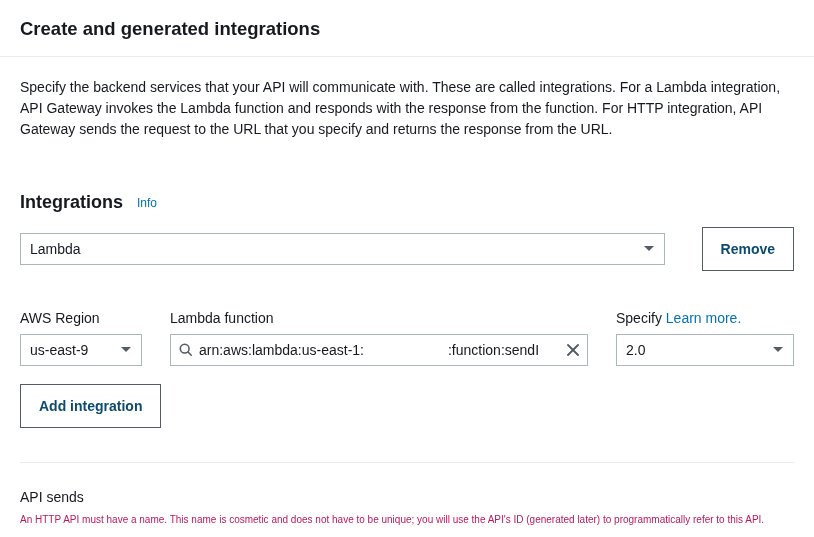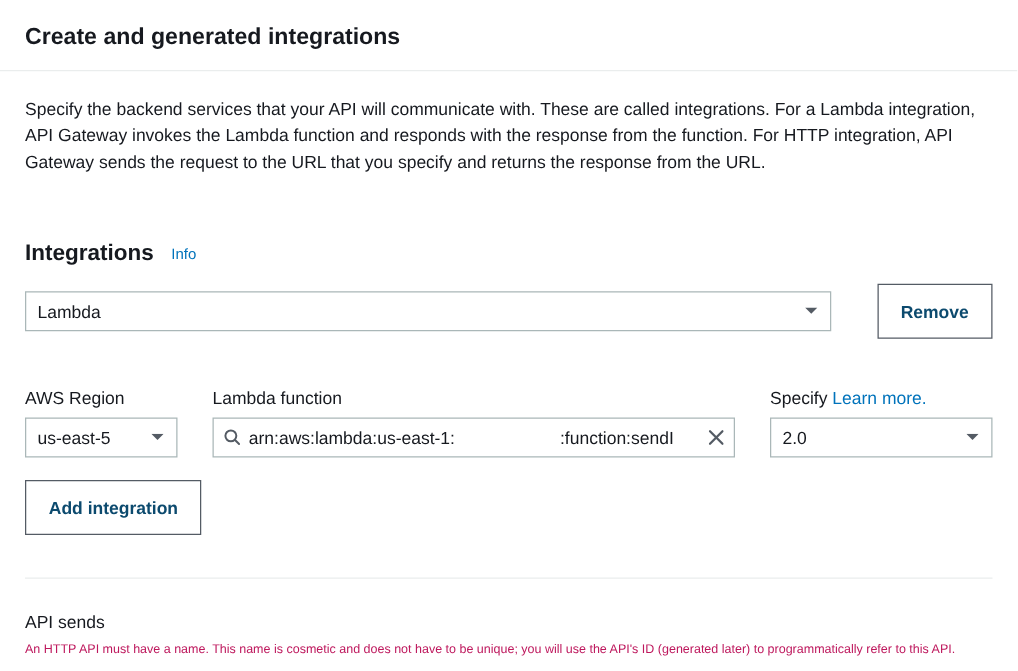--- a/index.html
+++ b/index.html
@@ -185,21 +185,21 @@
     <button class="btn">
       <span>Remove</span>
     </button>
   </div>
 
   <div class="row-three">
 
     <div class="col-region">
       <label class="field-label">AWS Region</label>
       <div class="select-wrap">
-        <span>us-east-5</span>
+        <span>us-east-9</span>
         <span class="caret">
           <svg width="10" height="6" viewBox="0 0 10 6">
               <path d="M0 0 L5 5 L10 0 Z" fill="#545b64"></path>
             </svg>
         </span>
       </div>
     </div>
 
     <div class="col-lambda">
       <label class="field-label">Lambda function</label>

